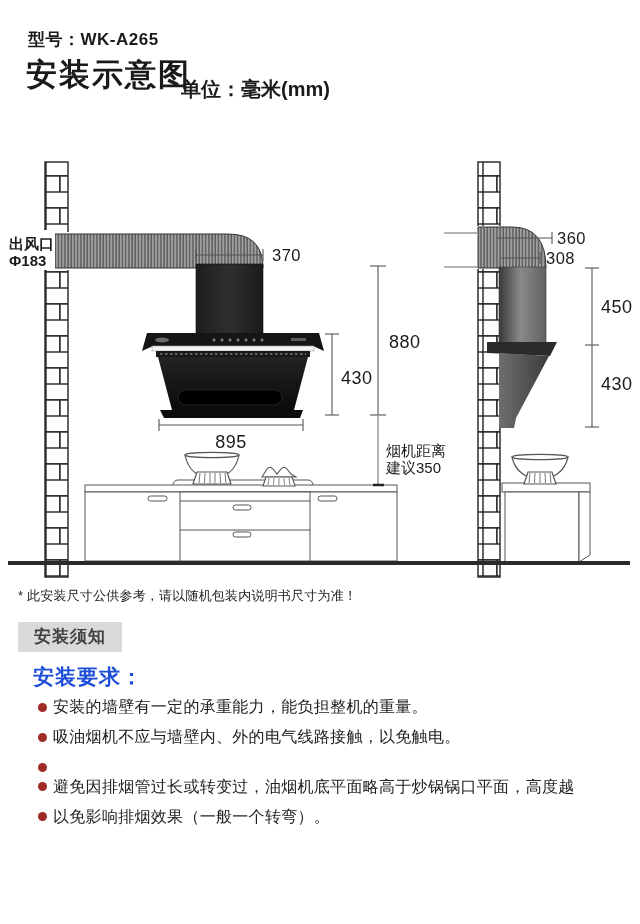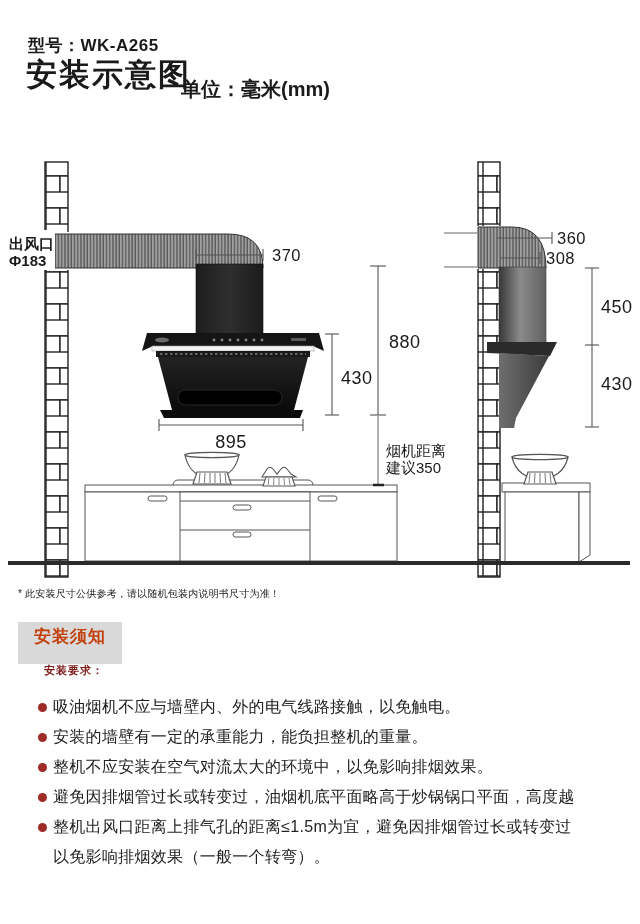--- a/index.html
+++ b/index.html
@@ -5,27 +5,27 @@
   :root{
     --ink:#1a1a1a;
     --bullet:#9e2b25;
     --notice-bg:#d9d9d9;
     --line:#555;
   }
   *{margin:0;padding:0;box-sizing:border-box;}
   html,body{width:640px;height:924px;background:#fff;overflow:hidden;}
   body{font-family:"Liberation Sans","DejaVu Sans",sans-serif;color:var(--ink);position:relative;}
   .abs{position:absolute;}
-  .model{left:28px;top:28px;font-size:17px;font-weight:700;letter-spacing:.5px;margin-top:6px;}
+  .model{left:28px;top:28px;font-size:17px;font-weight:700;letter-spacing:.5px;}
   .title{left:26px;top:54px;font-size:31px;font-weight:700;letter-spacing:2px;}
   .unit{left:181px;top:76px;font-size:20px;font-weight:700;}
-  .footnote{left:18px;top:587px;font-size:10px;color:#222;letter-spacing:.2px;}
-  .notice-box{left:18px;top:622px;width:104px;height:42px;background:var(--notice-bg);
-    font-size:17px;font-weight:600;color:#c2410c;text-align:center;line-height:30px;letter-spacing:1px;}
-  .req-title{left:44px;top:663px;font-size:11px;font-weight:600;color:#7f1d1d;letter-spacing:1px;}
+  .footnote{left:18px;top:587px;font-size:13px;color:#222;letter-spacing:.2px;}
+  .notice-box{left:18px;top:622px;width:104px;height:30px;background:var(--notice-bg);
+    font-size:17px;font-weight:600;color:#404040;text-align:center;line-height:30px;letter-spacing:1px;}
+  .req-title{left:33px;top:663px;font-size:21px;font-weight:600;color:#1d4ed8;letter-spacing:1px;}
   .notes-list{left:38px;top:692px;width:580px;}
   .note-item{display:flex;align-items:flex-start;}
   .note-bullet{flex:0 0 9px;width:9px;height:9px;border-radius:50%;background:var(--bullet);margin-top:10.5px;margin-right:6px;}
   .note-lines{font-size:16px;line-height:30px;color:#222;letter-spacing:.3px;}
   svg text{font-family:"Liberation Sans","DejaVu Sans",sans-serif;fill:var(--ink);}
   svg .dim-num{font-size:18px;letter-spacing:.5px;}
   svg .dim-num-sm{font-size:16.5px;letter-spacing:.5px;}
   svg .cn-label{font-size:15px;font-weight:700;}
   svg .cn-note{font-size:15px;}
 </style>
@@ -214,41 +214,37 @@
 
 <div class="abs footnote">* 此安装尺寸公供参考，请以随机包装内说明书尺寸为准！</div>
 
 <div class="abs notice-box">安装须知</div>
 <div class="abs req-title">安装要求：</div>
 
 <div class="abs notes-list">
   <div class="note-item">
     <span class="note-bullet"></span>
     <div class="note-lines">
+        <div>安装的墙壁有一定的承重能力，能负担整机的重量。</div>
+      </div>
+  </div>
+  <div class="note-item">
+    <span class="note-bullet"></span>
+    <div class="note-lines">
         <div>吸油烟机不应与墙壁内、外的电气线路接触，以免触电。</div>
       </div>
   </div>
   <div class="note-item">
     <span class="note-bullet"></span>
-    <div class="note-lines">
-        <div>安装的墙壁有一定的承重能力，能负担整机的重量。</div>
-      </div>
-  </div>
-  <div class="note-item">
-    <span class="note-bullet"></span>
-    <div class="note-lines">
-        <div>整机不应安装在空气对流太大的环境中，以免影响排烟效果。</div>
-      </div>
   </div>
   <div class="note-item">
     <span class="note-bullet"></span>
     <div class="note-lines">
       <div>避免因排烟管过长或转变过，油烟机底平面略高于炒锅锅口平面，高度越</div>
     </div>
   </div>
   <div class="note-item">
     <span class="note-bullet"></span>
     <div class="note-lines">
-      <div>整机出风口距离上排气孔的距离≤1.5m为宜，避免因排烟管过长或转变过</div>
       <div>以免影响排烟效果（一般一个转弯）。</div>
     </div>
   </div>
 </div>
 
 </body></html>

